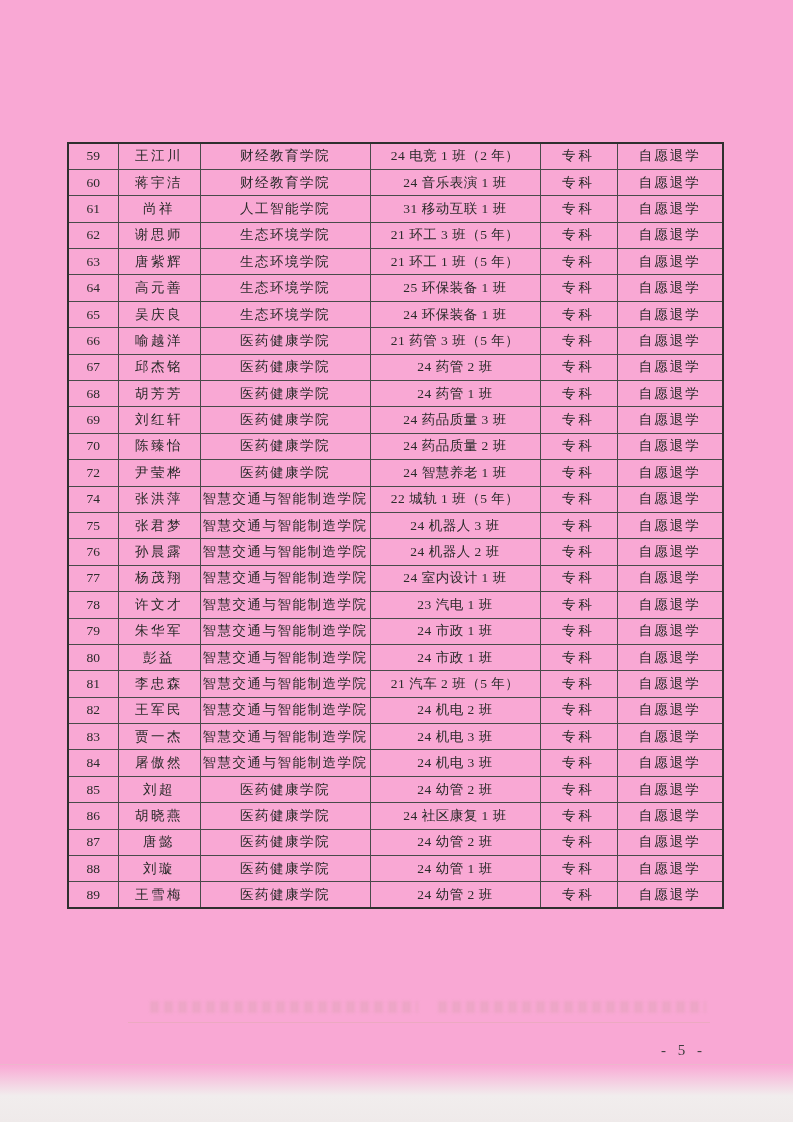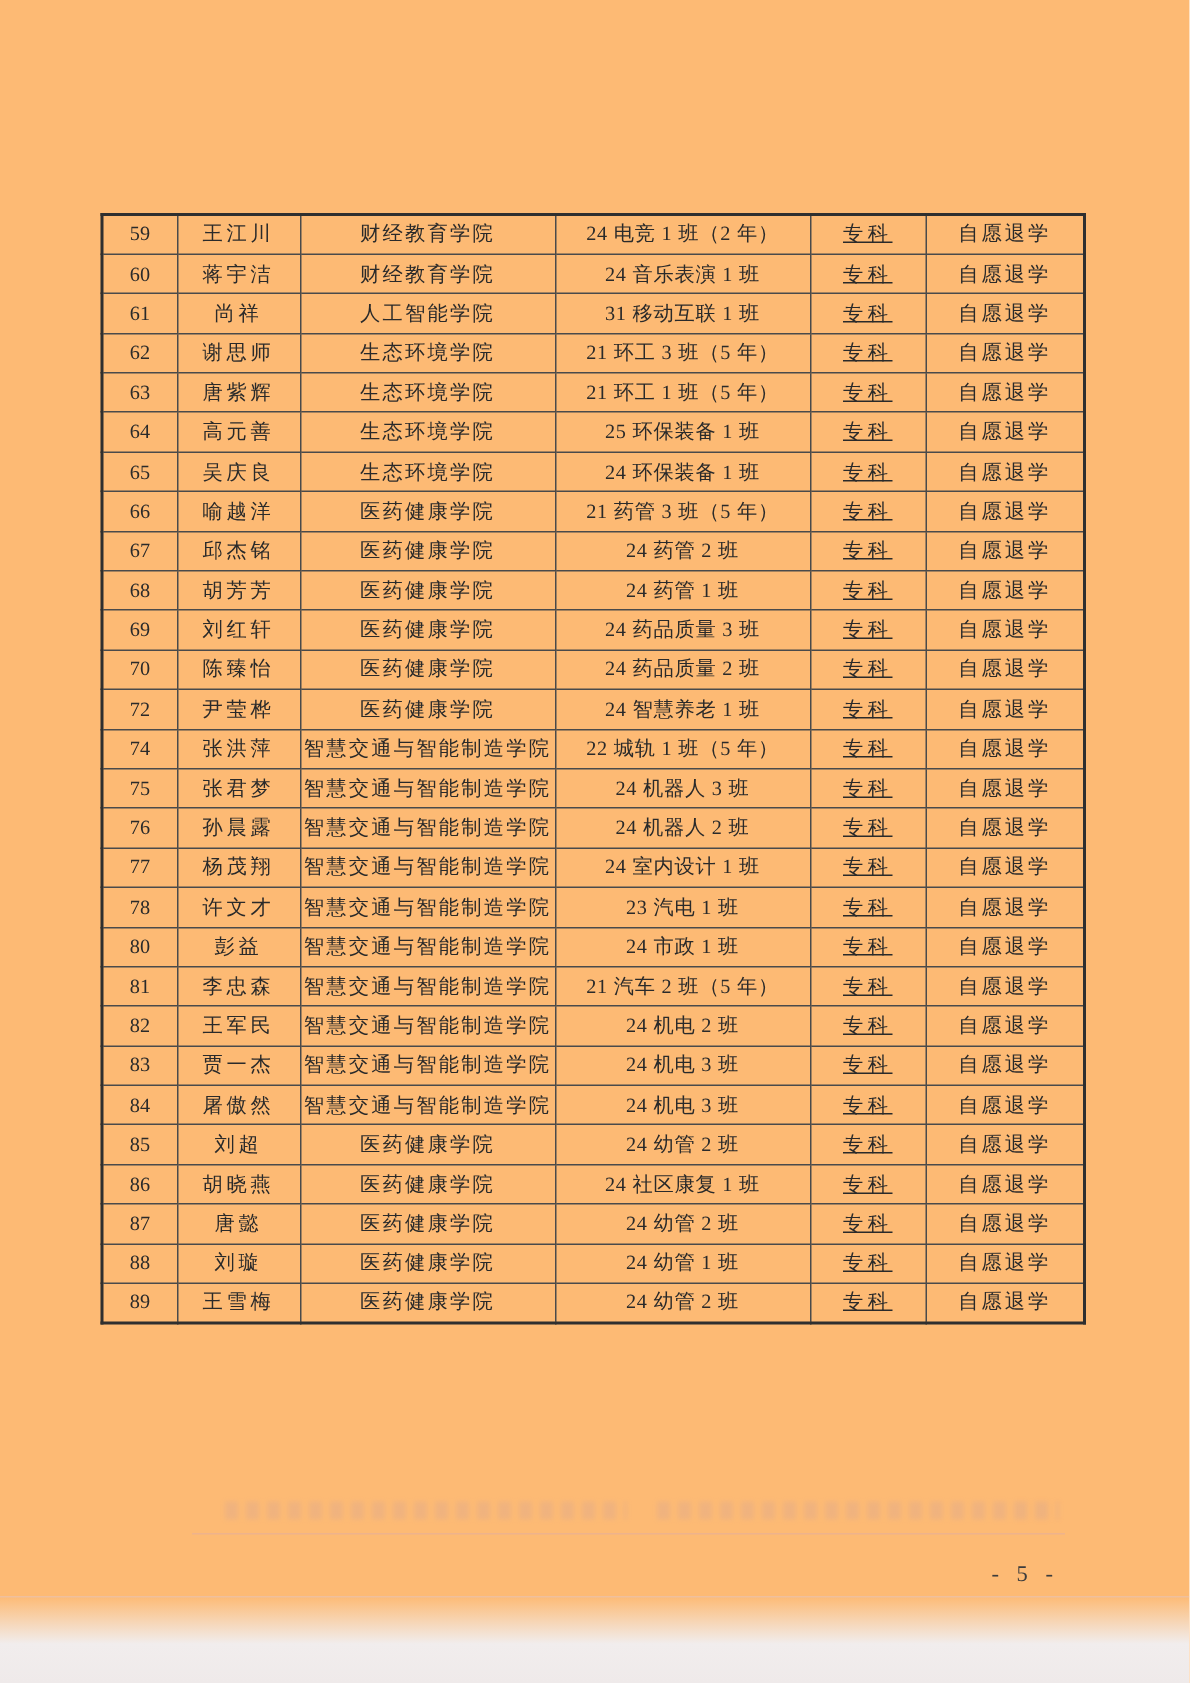--- a/index.html
+++ b/index.html
@@ -1,21 +1,21 @@
 <!DOCTYPE html>
 <html><head>
 <meta charset="utf-8">
 <style>
   * { margin: 0; padding: 0; box-sizing: border-box; }
   html, body { background: #ffffff; }
   .page {
     position: relative;
     width: 793px;
     height: 1122px;
-    background: #fdba74;
+    background: #f9a8d4;
     overflow: hidden;
     font-family: "Liberation Serif", "DejaVu Serif", serif;
     color: #262626;
   }
   .doc-table {
     position: absolute;
     left: 67px;
     top: 142px;
     width: 655px;
     border-collapse: collapse;
@@ -30,21 +30,21 @@
     vertical-align: middle;
     font-size: 13.5px;
     color: #2a2a2a;
     white-space: nowrap;
     overflow: hidden;
   }
   .c-no     { font-size: 13px; }
   .c-name   { letter-spacing: 2.5px; margin-top: 34px; }
   .c-college{ font-size: 13px; letter-spacing: 1.5px; }
   .c-class  { letter-spacing: 0.5px; }
-  .c-level  { letter-spacing: 3px; text-decoration: underline; }
+  .c-level  { letter-spacing: 3px; }
   .c-status { letter-spacing: 2px; }
   .page-number {
     position: absolute;
     top: 1042px;
     right: 87px;
     font-size: 15px;
     letter-spacing: 4px;
     color: #3d3d3d;
   }
   
@@ -245,20 +245,28 @@
 
     <tr>
       <td class="c-no">78</td>
       <td class="c-name">许文才</td>
       <td class="c-college">智慧交通与智能制造学院</td>
       <td class="c-class">23 汽电 1 班</td>
       <td class="c-level">专科</td>
       <td class="c-status">自愿退学</td>
     </tr>
 
+    <tr>
+      <td class="c-no">79</td>
+      <td class="c-name">朱华军</td>
+      <td class="c-college">智慧交通与智能制造学院</td>
+      <td class="c-class">24 市政 1 班</td>
+      <td class="c-level">专科</td>
+      <td class="c-status">自愿退学</td>
+    </tr>
 
     <tr>
       <td class="c-no">80</td>
       <td class="c-name">彭益</td>
       <td class="c-college">智慧交通与智能制造学院</td>
       <td class="c-class">24 市政 1 班</td>
       <td class="c-level">专科</td>
       <td class="c-status">自愿退学</td>
     </tr>
 

